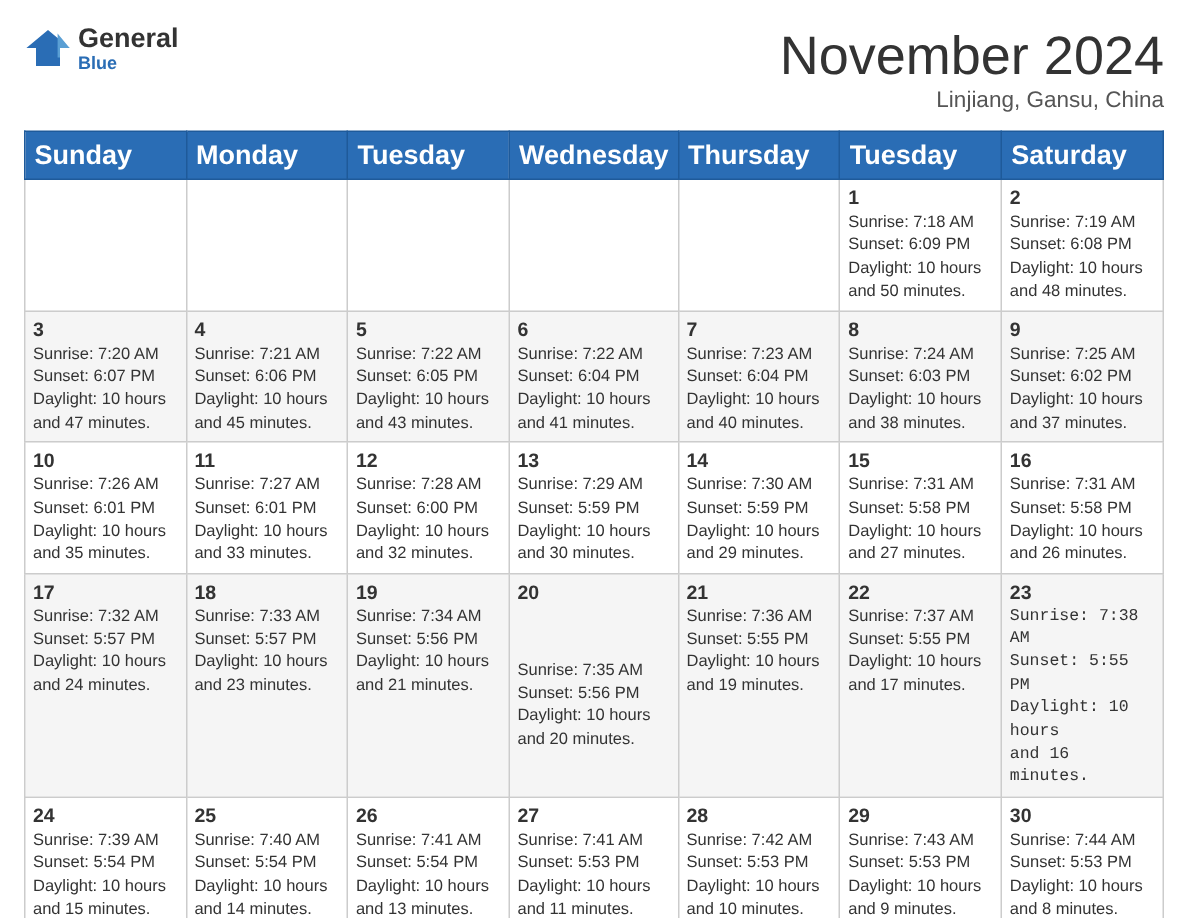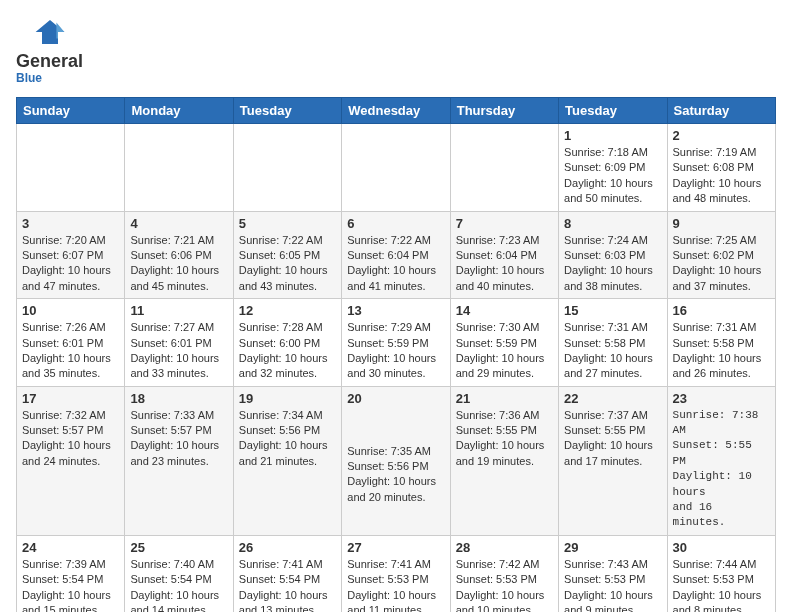--- a/index.html
+++ b/index.html
@@ -11,23 +11,21 @@
       padding: 16px;
     }
     .header {
       display: flex;
       justify-content: space-between;
       align-items: flex-start;
       margin-bottom: 12px;
     }
     .logo {
       display: flex;
-      align-items: center;
       gap: 4px;
-      flex-direction: column;
     }
     .logo-text {
       display: flex;
       flex-direction: column;
       line-height: 1.1;
     }
     .logo-general {
       font-size: 18px;
       font-weight: bold;
       color: #333;
@@ -56,21 +54,21 @@
     .calendar {
       width: 100%;
       border-collapse: collapse;
       border: 1px solid #ccc;
     }
     .calendar th {
       background-color: #2a6db5;
       color: white;
       text-align: left;
       padding: 5px 6px;
-      font-size: 13px;
+      font-size: 18px;
       font-weight: bold;
       border: 1px solid #1e5a9a;
     }
     .calendar td {
       border: 1px solid #ccc;
       vertical-align: top;
       padding: 4px 5px;
       width: 108px;
       min-height: 80px;
       font-size: 11px;
@@ -105,20 +103,24 @@
   <div class="logo">
     <svg class="logo-icon" viewBox="0 0 40 40">
       <polygon points="20,5 38,20 30,20 30,35 10,35 10,20 2,20" fill="#2a6db5"></polygon>
       <polygon points="28,8 38,20 30,20 30,28 28,28" fill="#5a9fd4"></polygon>
     </svg>
     <div class="logo-text">
       <span class="logo-general">General</span>
       <span class="logo-blue">Blue</span>
     </div>
   </div>
+  <div class="title-block">
+    <div class="month-title">November 2024</div>
+    <div class="location">Linjiang, Gansu, China</div>
+  </div>
 </div>
 
 <table class="calendar">
   <thead>
     <tr>
     <th>Sunday</th>
         <th>Monday</th>
         <th>Tuesday</th>
         <th>Wednesday</th>
         <th>Thursday</th>

